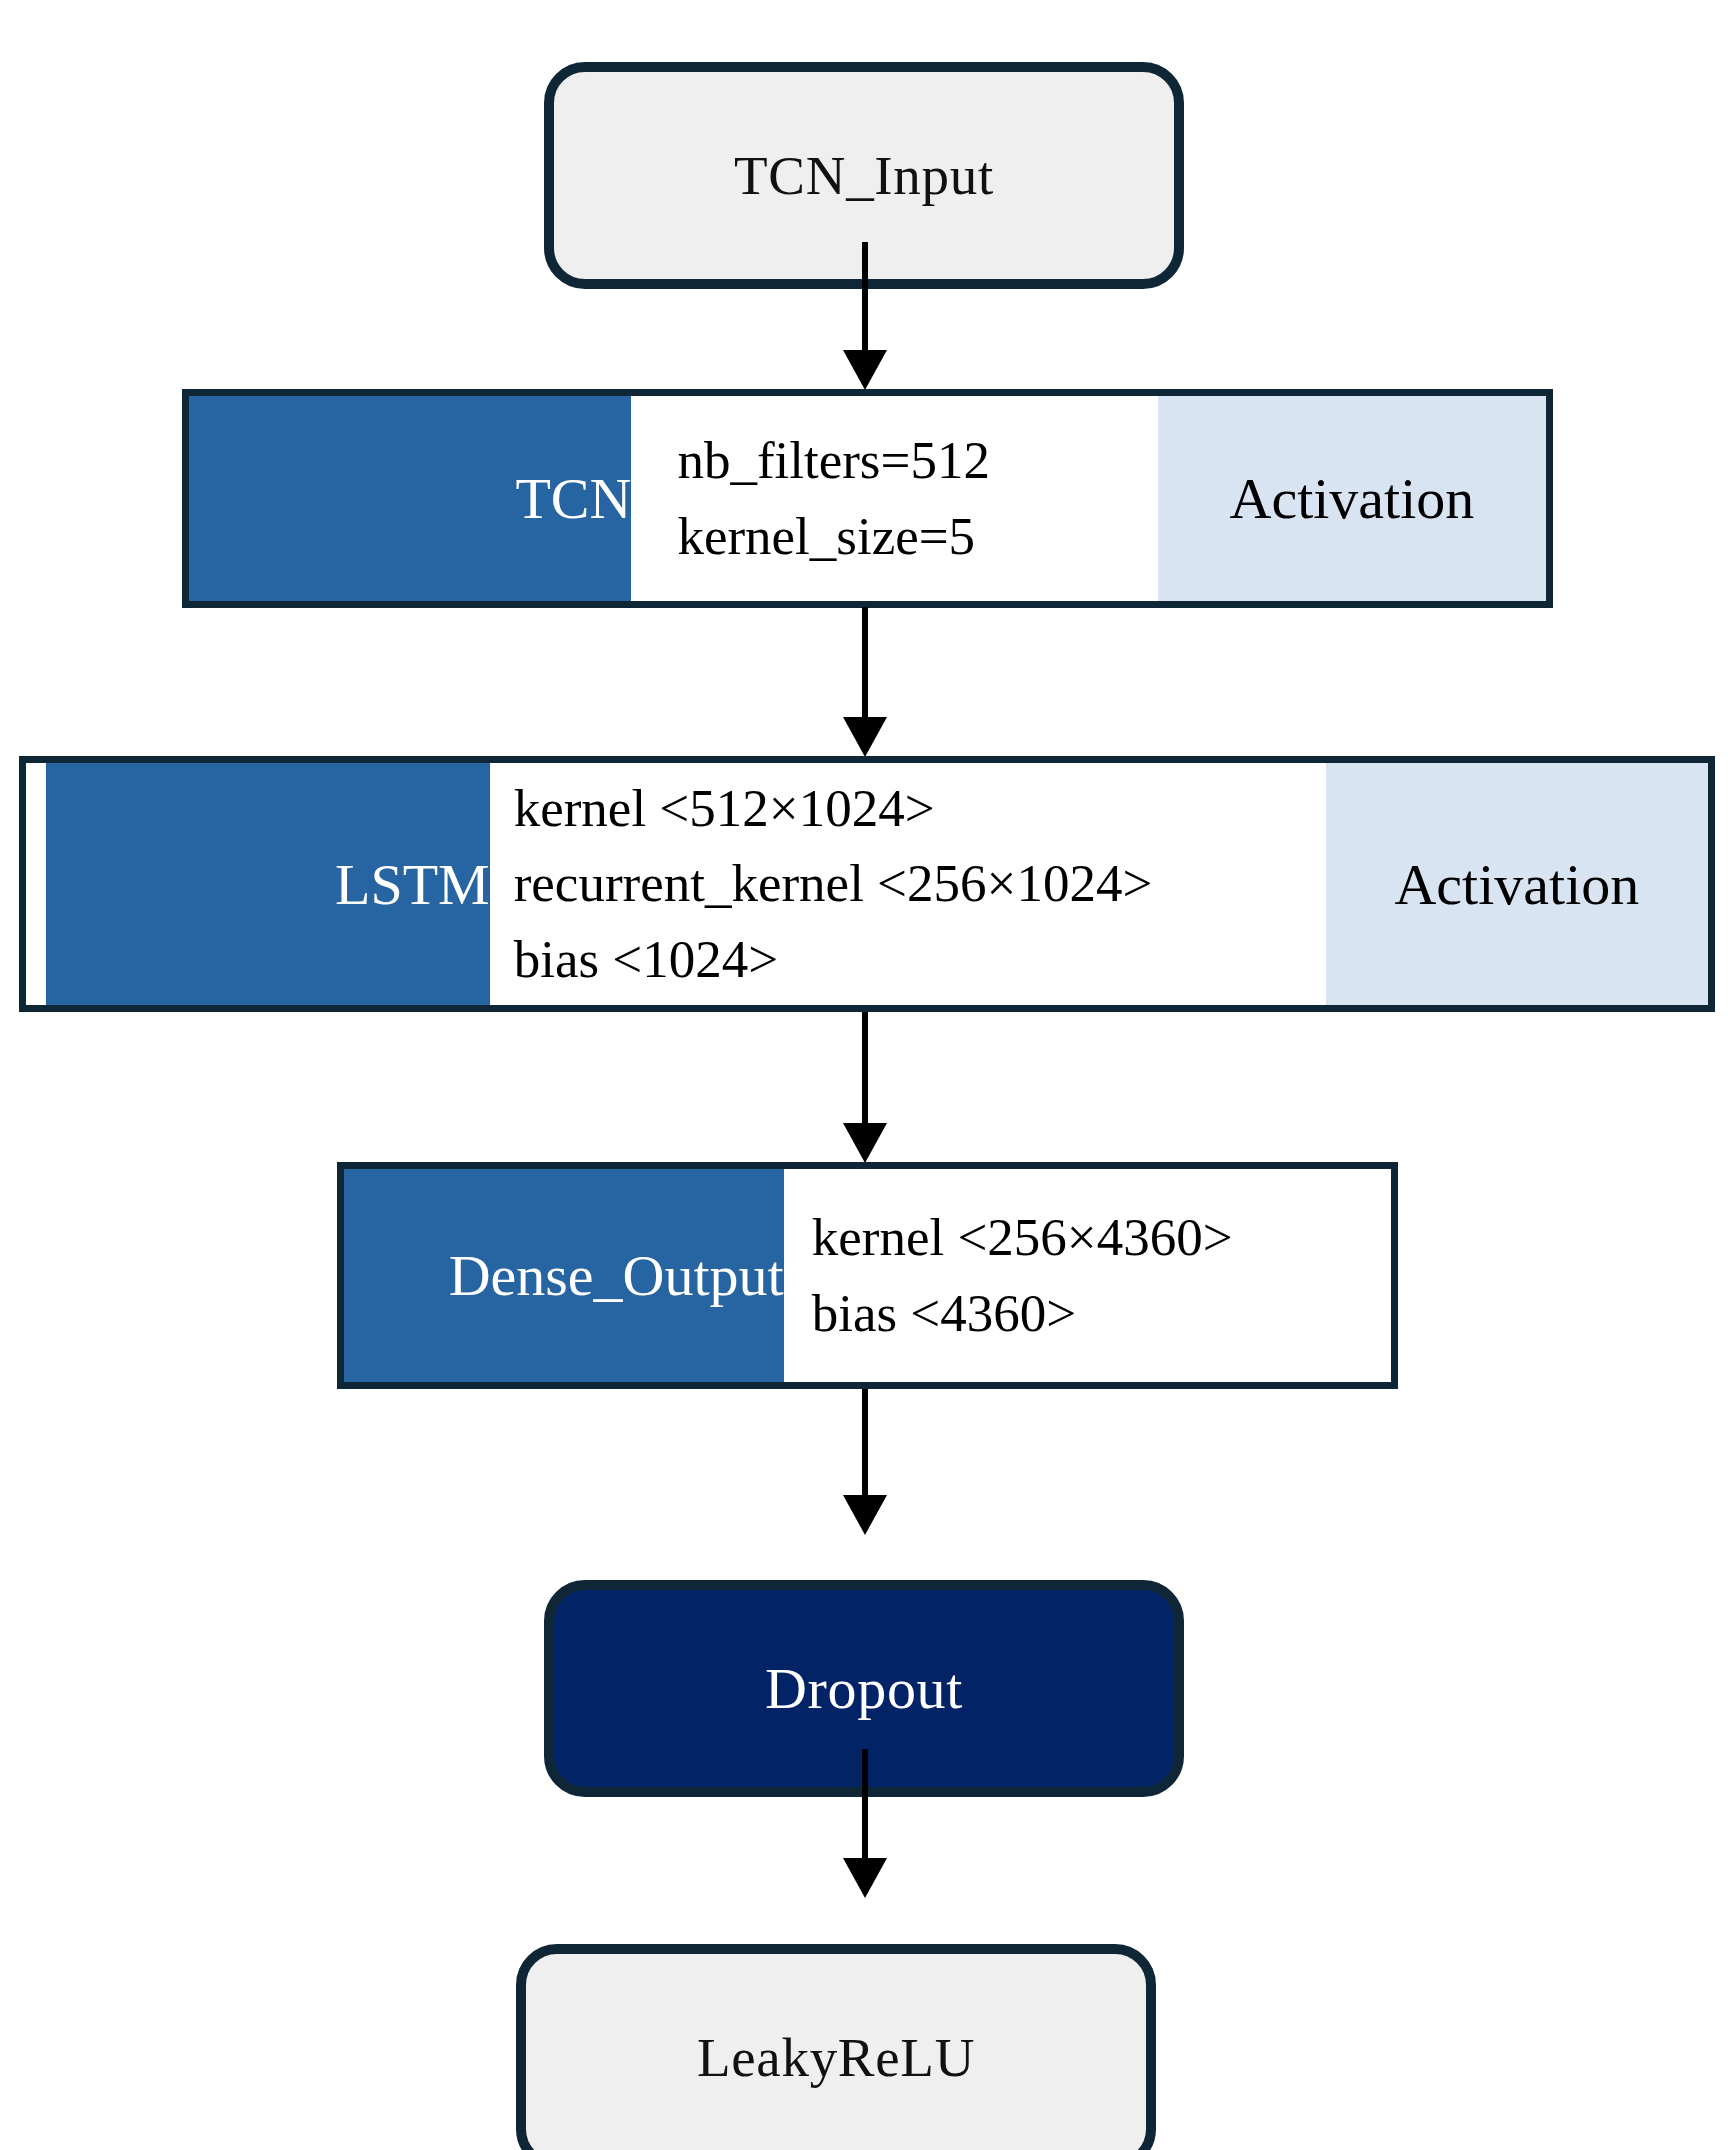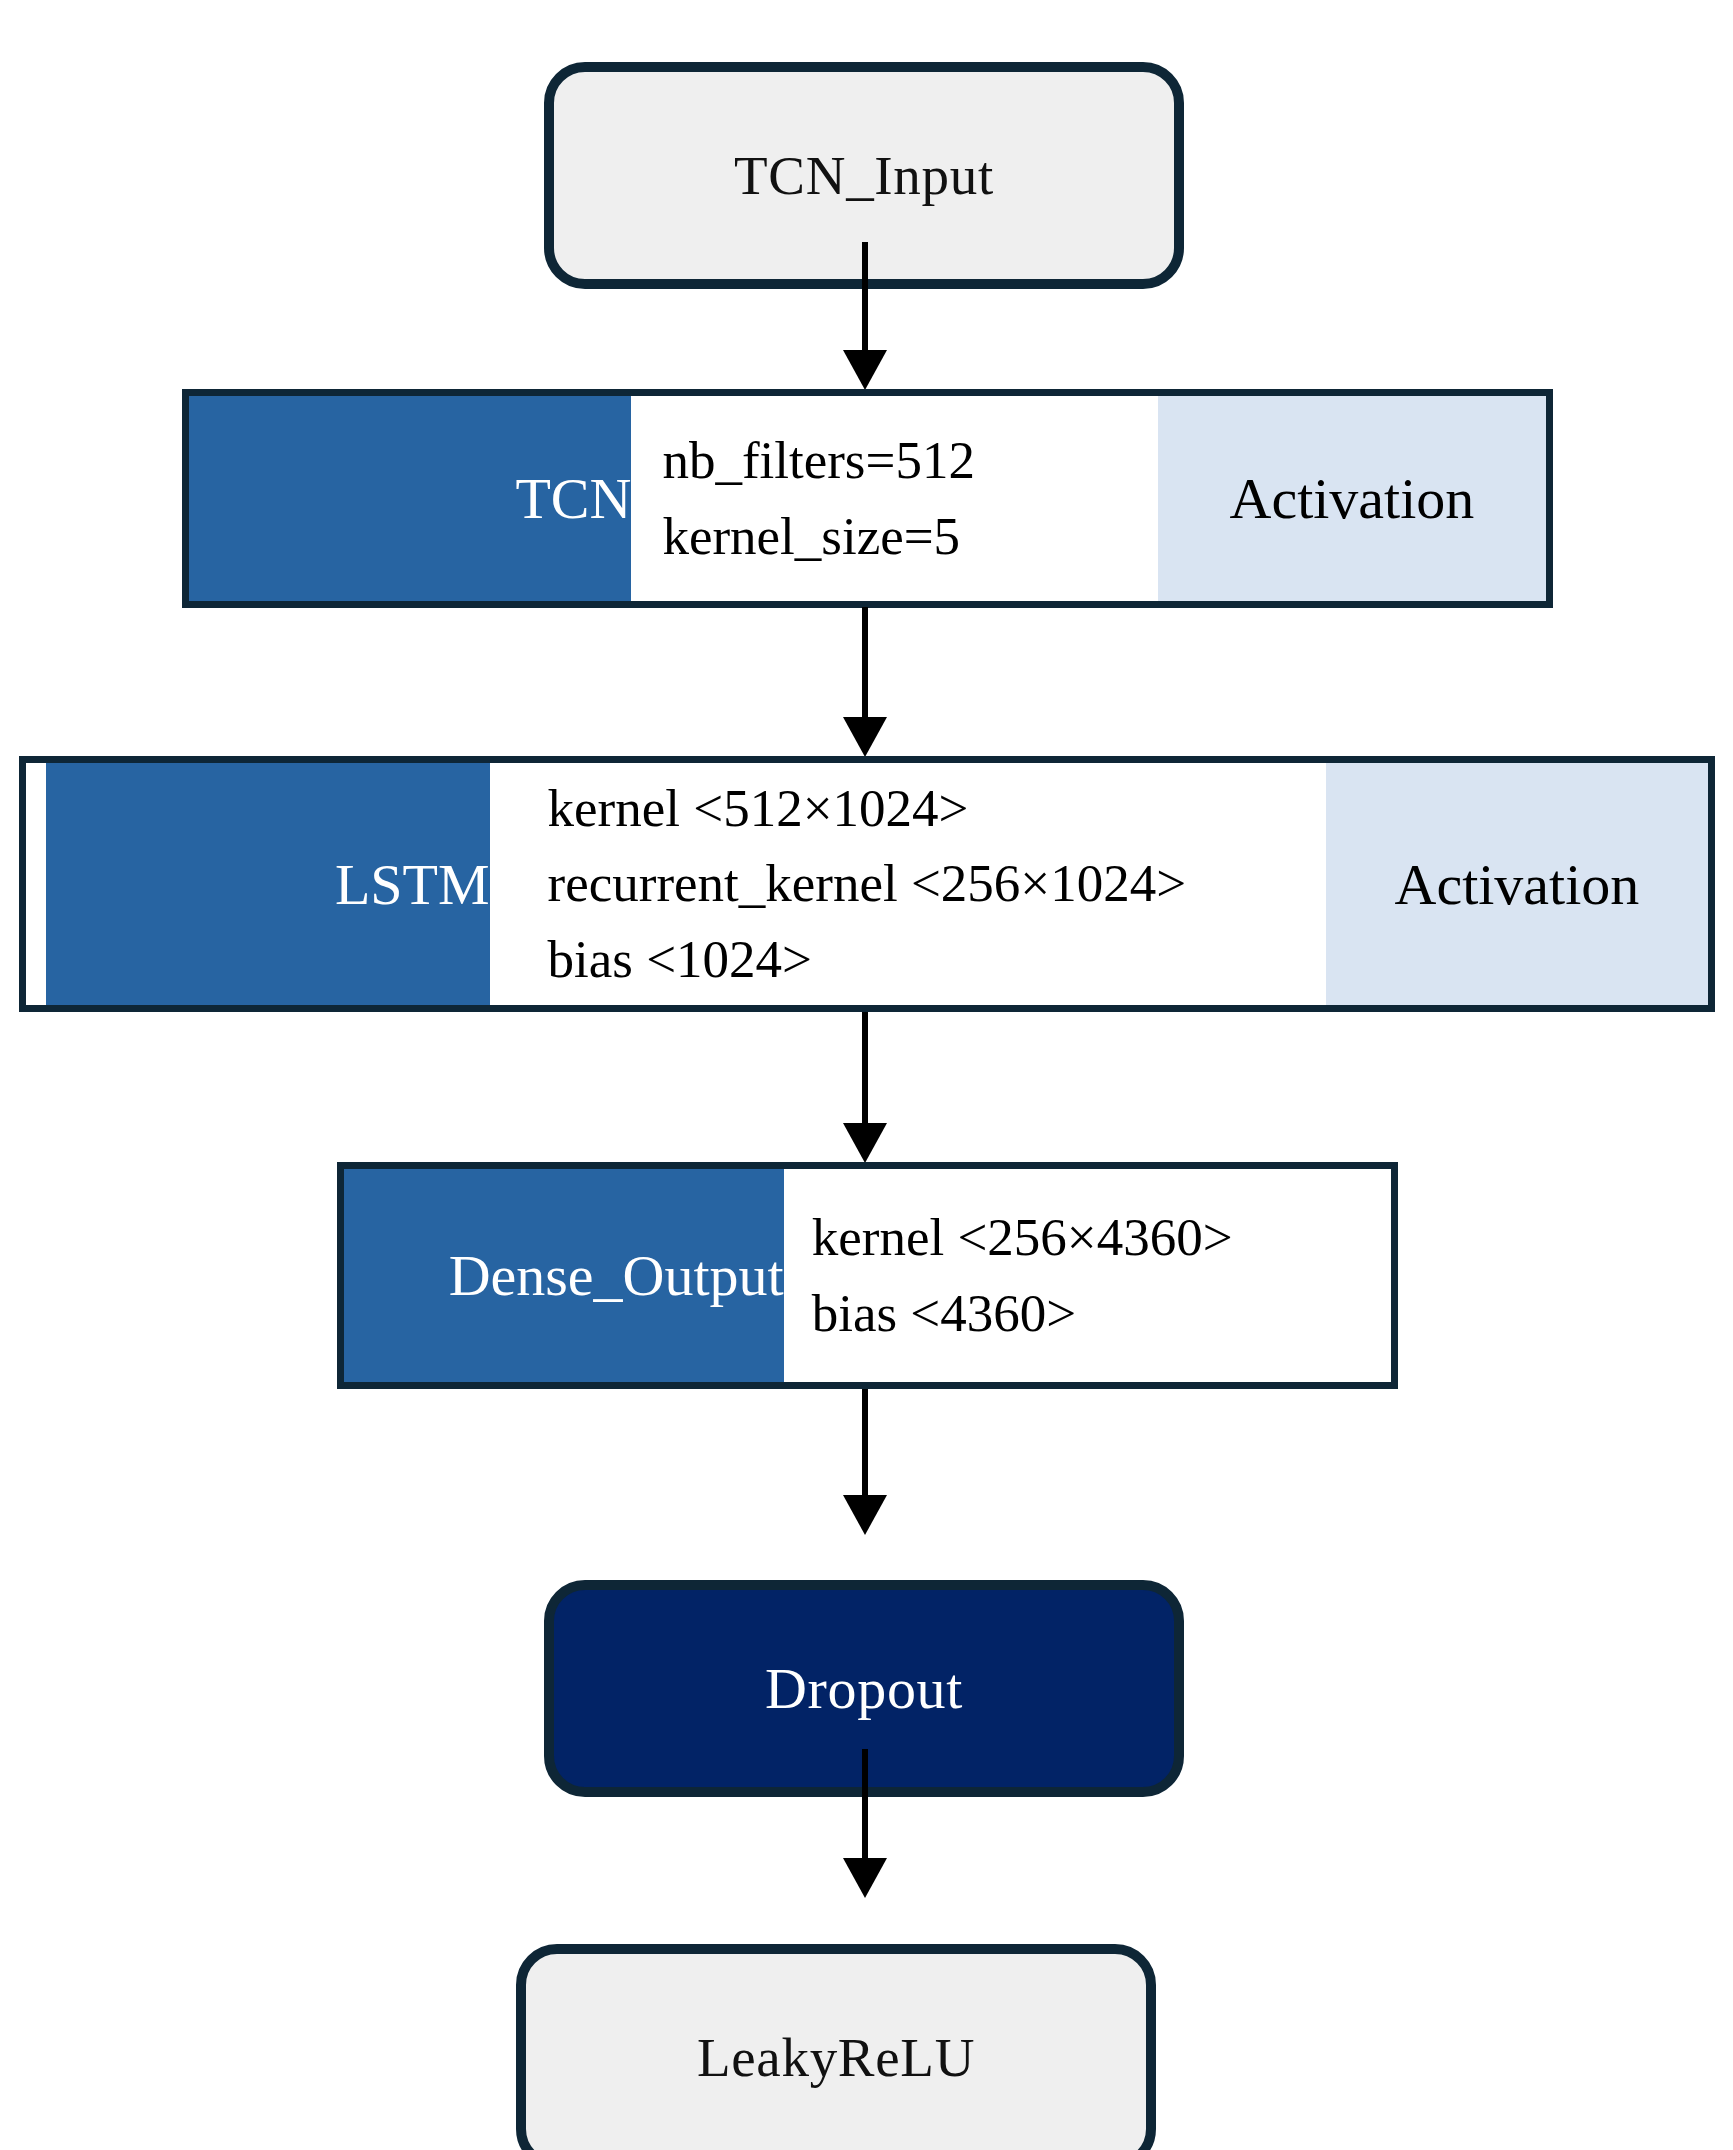--- a/index.html
+++ b/index.html
@@ -71,26 +71,26 @@
     border-top: 40px solid #000;
   }
 
   
   #node-tcn-input { left: 544px; top: 15.6px;   width: 640px; height: 227px; }
   #node-dropout   { left: 544px; top: 1534px; width: 640px; height: 217px; }
   #node-leakyrelu { left: 516px; top: 1898px; width: 640px; height: 226px; }
 
   #row-tcn   { left: 182px; top: 389px;  width: 1371px; height: 219px; }
   #row-tcn .seg-blue  { width: 32.6%; }
-  #row-tcn .seg-white { width: 38.8%; padding-left: 31px; }
+  #row-tcn .seg-white { width: 38.8%; padding-left: 46px; }
   #row-tcn .seg-light { width: 28.6%; }
 
   #row-lstm  { left: 19px;  top: 756px; width: 1696px; height: 256px; }
   #row-lstm .seg-blue  { width: 26.7%; margin-left: 20px; }
-  #row-lstm .seg-white { width: 50.3%; padding-left: 58px; }
+  #row-lstm .seg-white { width: 50.3%; padding-left: 24px; }
   #row-lstm .seg-light { width: 23.0%; }
 
   #row-dense { left: 337px; top: 1162px; width: 1061px; height: 227px; }
   #row-dense .seg-blue  { width: 42%; }
   #row-dense .seg-white { width: 58%; padding-left: 28px; }
 
   #arrow-1 { left: 843px; top: 242px;  height: 148px; }
   #arrow-2 { left: 843px; top: 607px;  height: 150px; }
   #arrow-3 { left: 843px; top: 1012px; height: 151px; }
   #arrow-4 { left: 843px; top: 1389px; height: 146px; }

